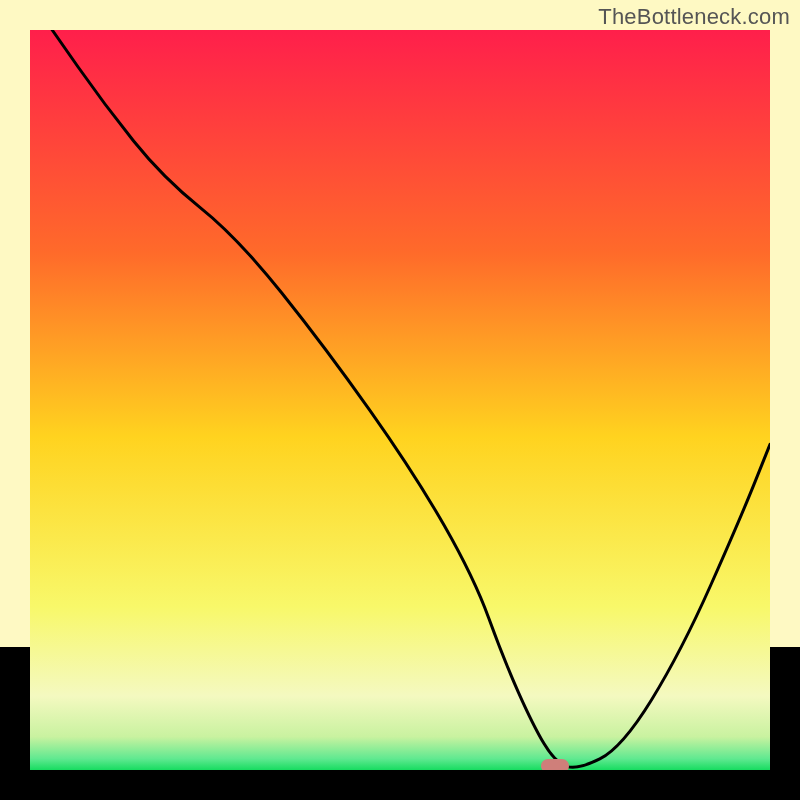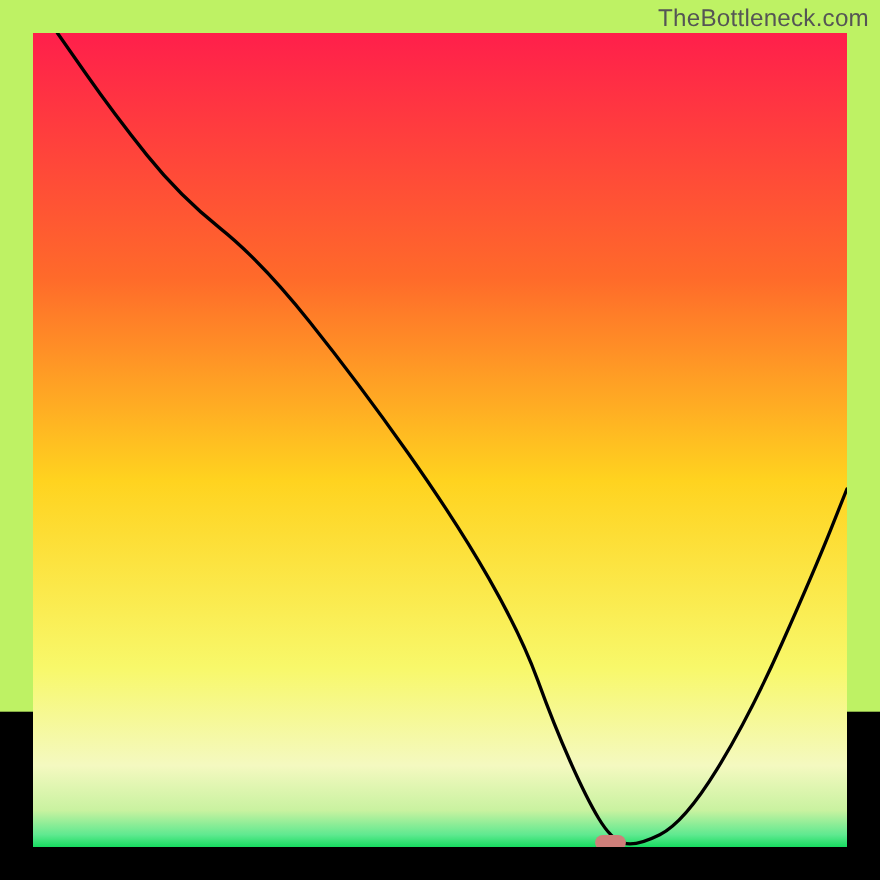--- a/index.html
+++ b/index.html
@@ -8,21 +8,21 @@
     width: 800px;
     height: 800px;
     background: #000;
     overflow: hidden;
     font-family: Arial, Helvetica, sans-serif;
   }
   .frame {
     position: relative;
     width: 800px;
     height: 647px;
-    background: #bef264;
+    background: #fef9c3;
   }
   .watermark {
     position: absolute;
     top: 4px;
     right: 10px;
     color: #555;
     font-size: 22px;
     font-weight: 500;
     letter-spacing: 0.2px;
     user-select: none;

